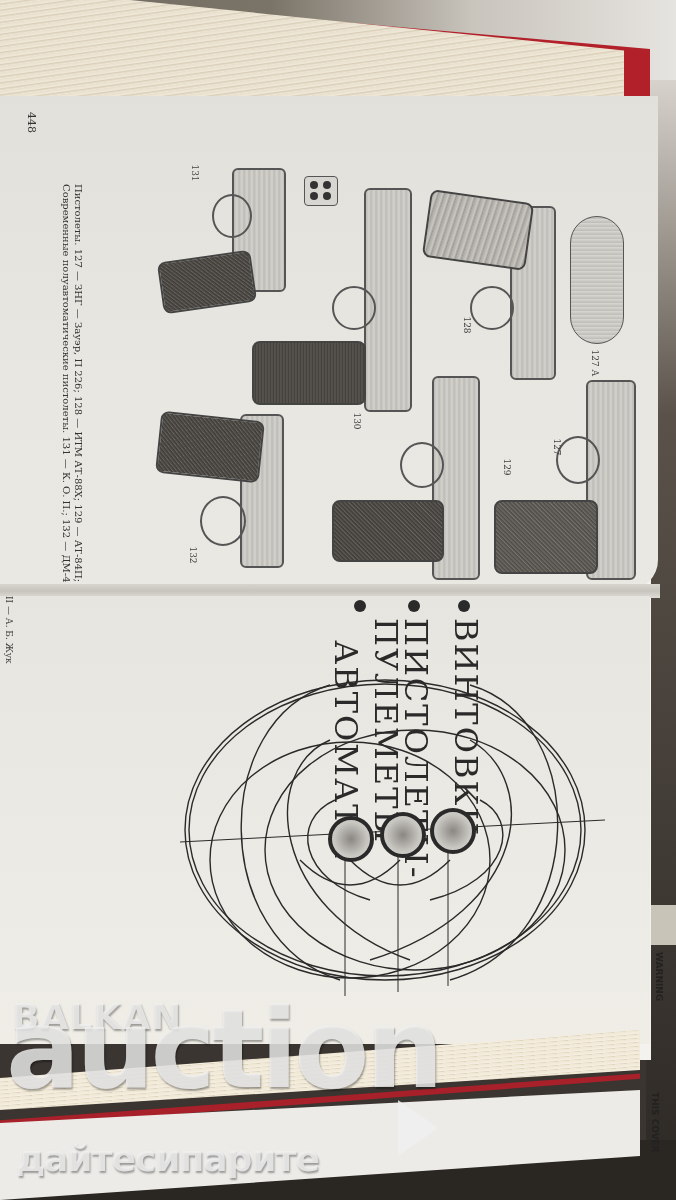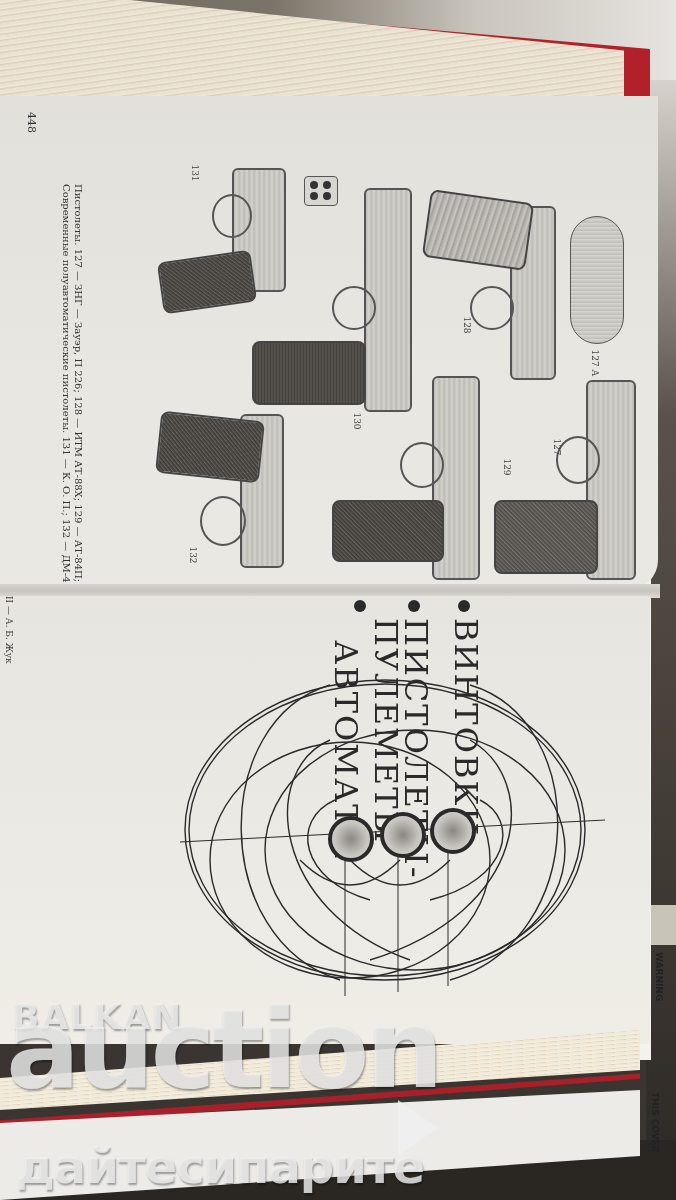--- a/index.html
+++ b/index.html
@@ -42,21 +42,21 @@
   .section-title{position:absolute;transform-origin:0 0;transform:rotate(90deg);white-space:nowrap;font-size:32px;letter-spacing:2px;color:#2a2a2a;line-height:32px;}
   .bullet{position:absolute;width:12px;height:12px;border-radius:50%;background:#2a2a2a;}
   .emblem{position:absolute;width:38px;height:38px;border-radius:50%;border:4px solid #2a2a2a;background:radial-gradient(circle,#8a8782 0,#c7c5c0 60%,#e0ded9 100%);}
   svg.diagram{position:absolute;left:170px;top:660px;}
 
   .warning{position:absolute;transform-origin:0 0;transform:rotate(90deg);font-family:"DejaVu Sans",sans-serif;font-size:9px;font-weight:bold;color:#222;white-space:nowrap;}
 
   .wm{position:absolute;font-family:"DejaVu Sans",sans-serif;font-weight:bold;color:rgba(240,240,240,0.82);text-shadow:1px 2px 2px rgba(0,0,0,0.35);}
   .wm-balkan{left:12px;top:996px;font-size:36px;letter-spacing:1px;}
   .wm-auction{left:6px;top:994px;font-size:110px;letter-spacing:-4px;line-height:110px;}
-  .wm-slogan{left:16px;top:1138px;font-size:48px;letter-spacing:-1px;text-align:right;}
+  .wm-slogan{left:16px;top:1138px;font-size:36px;letter-spacing:-1px;text-align:right;}
   .wm-play{position:absolute;left:398px;top:1100px;width:0;height:0;border-top:28px solid transparent;border-bottom:28px solid transparent;border-left:40px solid rgba(240,240,240,0.8);}
 </style>
 </head>
 <body>
 
 <div class="bg-top"></div>
 <div class="bg-right"></div>
 <div class="shelf"></div>
 <div class="bg-bottom"></div>
 

